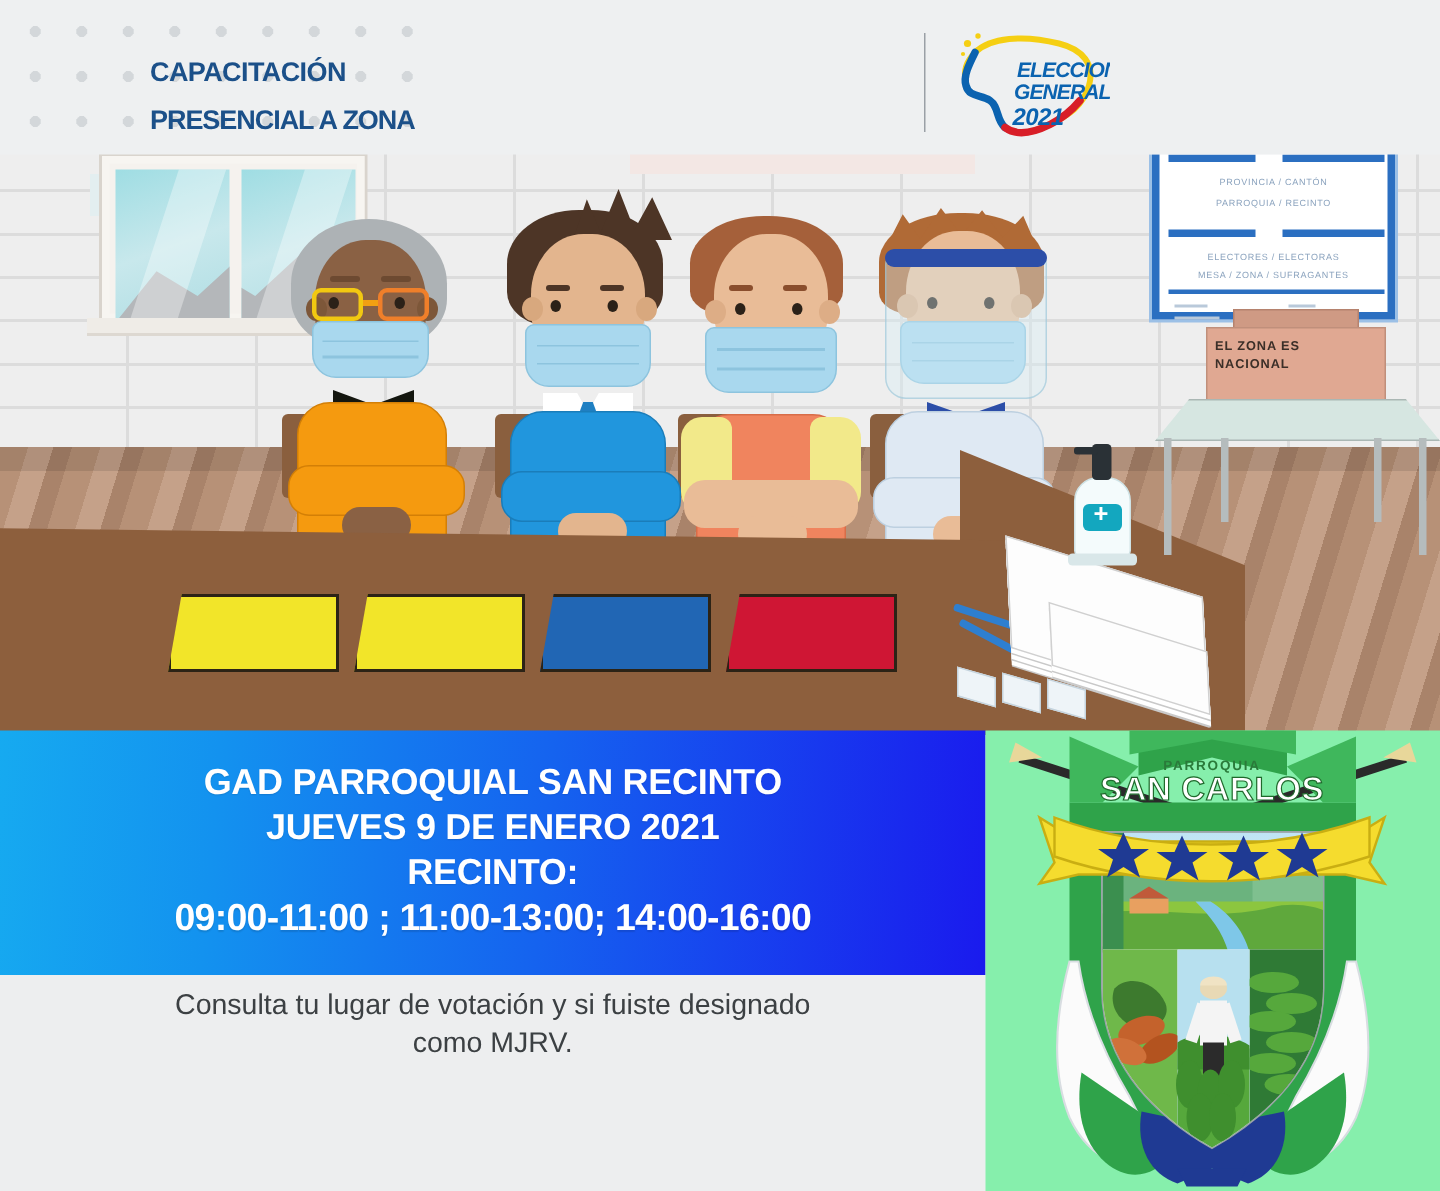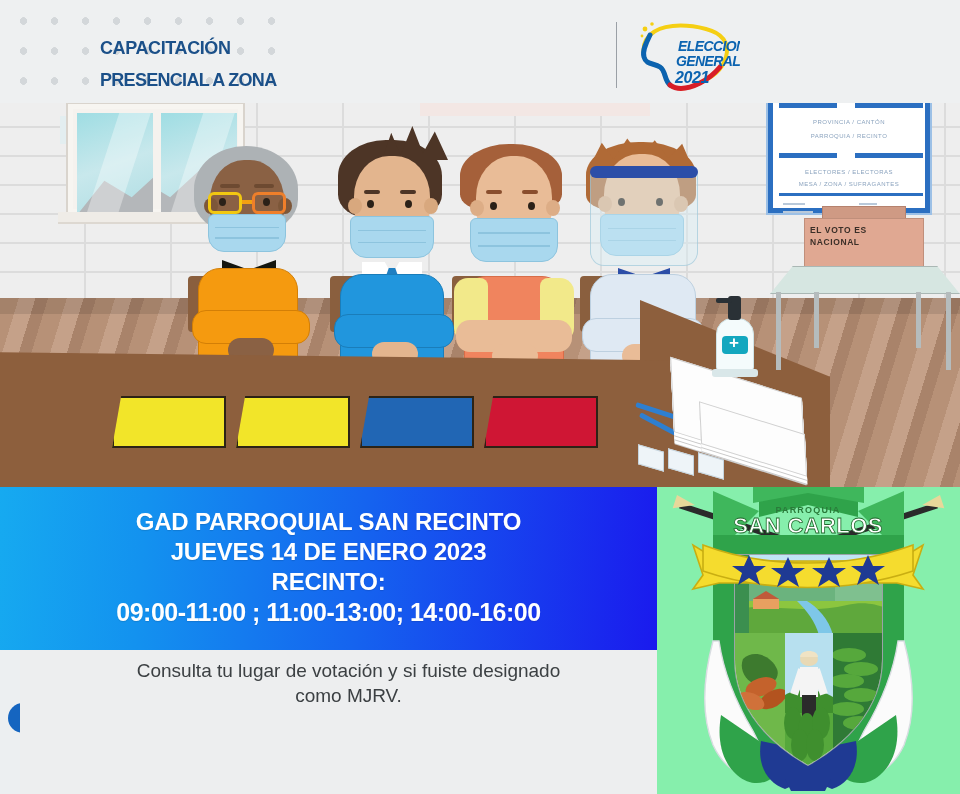--- a/index.html
+++ b/index.html
@@ -172,21 +172,21 @@
   .banner-text {
     position:absolute; left:0; top:20px; width:657px; text-align:center;
     color:#ffffff; font-weight:bold; font-size:24px; line-height:30px; letter-spacing:-0.2px;
     text-shadow: 0 1px 1px rgba(0,0,0,0.12);
   }
   .banner-line.l4 { font-size:25px; letter-spacing:-0.5px; }
 
   
   .footer {
     position:absolute; left:0; top:650px; width:657px; height:144px;
-    background:#edeeef; z-index:20;margin-left:20px;
+    background:#edeeef; z-index:20;
   }
   .footer-note {
     position:absolute; left:0; top:8px; width:657px; text-align:center;
     color:#3c4043; font-size:19px; line-height:25px;
   }
   .url-pill {
     position:absolute; background:#1565c0; color:#ffffff; border-radius:18px;
     text-align:center; font-size:16px; letter-spacing:0.1px;
     display:flex; align-items:center; justify-content:center;
   }
@@ -352,21 +352,21 @@
       <div class="san-label"></div>
       <div class="san-pump"></div>
       <div class="san-nozzle"></div>
       <div class="san-tray"></div>
     </div>
 
     <div class="vote-table">
       <div class="ballot-box-top"></div>
       <div class="ballot-box"></div>
       <div class="ballot-box-txt">
-        <span>EL VOTO ES</span><br>
+        <span>EL ZONA ES</span><br>
         <span>NACIONAL</span>
       </div>
       <div class="vt-top"></div>
       <div class="vt-leg l1"></div>
       <div class="vt-leg l2"></div>
       <div class="vt-leg l3"></div>
       <div class="vt-leg l4"></div>
     </div>
   </div>
 
@@ -393,21 +393,21 @@
         <text x="58" y="38" font-family="Liberation Sans, sans-serif" font-size="14" font-weight="bold" font-style="italic" fill="#0b63b0" letter-spacing="-0.6">ELECCIONES</text>
         <text x="56" y="53" font-family="Liberation Sans, sans-serif" font-size="14" font-weight="bold" font-style="italic" fill="#0b63b0" letter-spacing="-0.6">GENERALES</text>
         <text x="55" y="70" font-family="Liberation Sans, sans-serif" font-size="16" font-weight="bold" font-style="italic" fill="#0b63b0" letter-spacing="-0.4">2021</text>
       </svg>
     </div>
   </div>
 
   <div class="banner">
     <div class="banner-text">
       <div class="banner-line l1">GAD PARROQUIAL SAN RECINTO</div>
-      <div class="banner-line l2">JUEVES 14 DE ENERO 2023</div>
+      <div class="banner-line l2">JUEVES 9 DE ENERO 2021</div>
       <div class="banner-line l3">RECINTO:</div>
       <div class="banner-line l4">09:00-11:00 ; 11:00-13:00; 14:00-16:00</div>
     </div>
   </div>
 
   <div class="footer">
     <div class="footer-note">
       <div>Consulta tu lugar de votación y si fuiste designado</div>
       <div>como MJRV.</div>
     </div>

